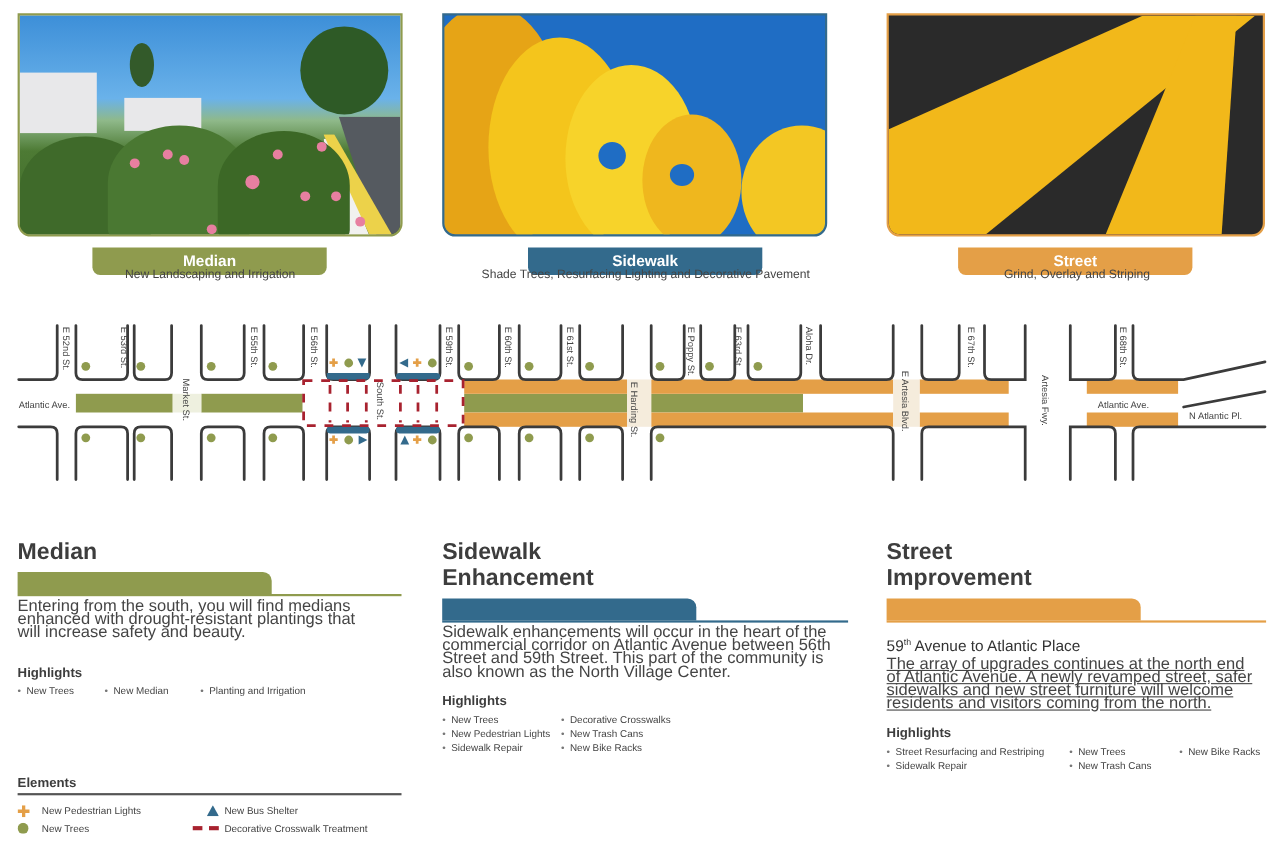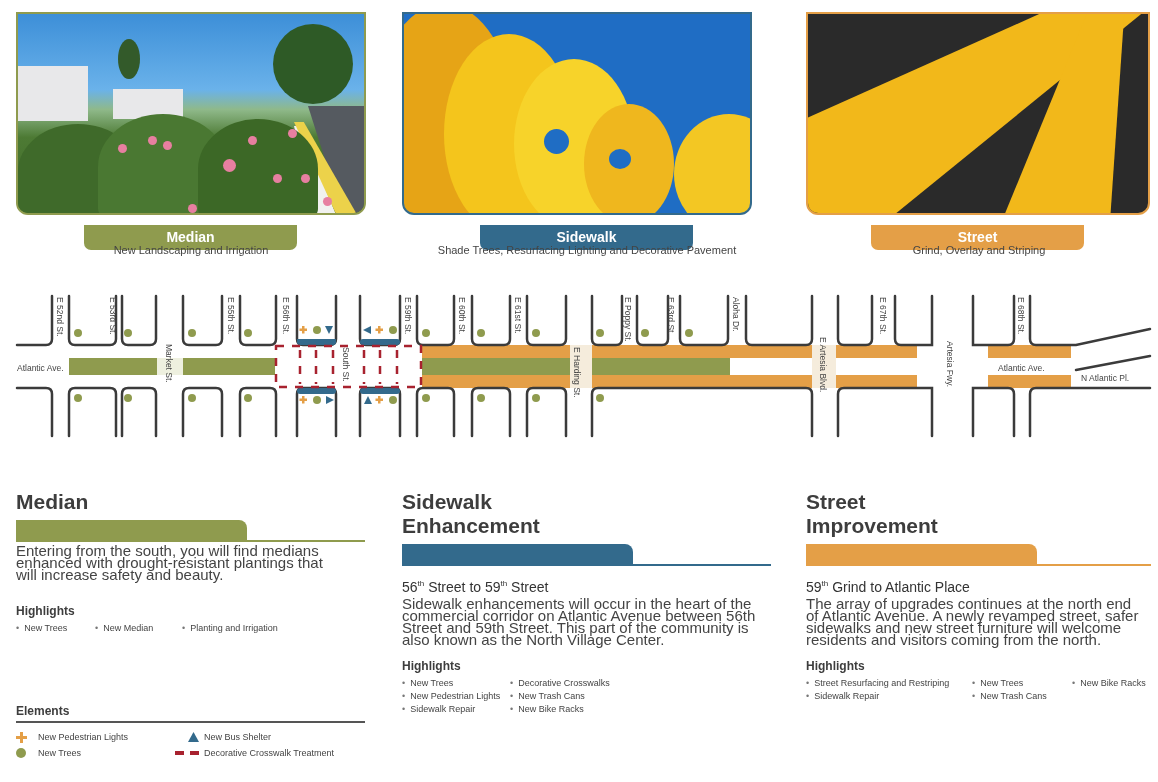--- a/index.html
+++ b/index.html
@@ -277,21 +277,20 @@
 
 <div class="section" style="left:402px;width:370px;">
   <div class="sec-title">
     <div>Sidewalk</div>
     <div>Enhancement</div>
   </div>
   <div class="bar-wrap">
     <div class="bar-thick" style="background:#336a8c;"></div>
     <div class="bar-thin" style="width:369px;background:#336a8c;"></div>
   </div>
-  <div class="sub"><span>56</span><sup>th</sup><span> Street to 59</span><sup>th</sup><span> Street</span></div>
   <div class="desc" style="width:372px;">Sidewalk enhancements will occur in the heart of the commercial corridor on Atlantic Avenue between 56th Street and 59th Street.  This part of the community is also known as the North Village Center.</div>
   <div class="hl-title">Highlights</div>
   <div class="hl-cols">
     <div class="hl-col" style="width:108px;">
       <div>New Trees</div>
       <div>New Pedestrian Lights</div>
       <div>Sidewalk Repair</div>
     </div>
     <div class="hl-col" style="width:111px;">
       <div>Decorative Crosswalks</div>
@@ -303,22 +302,22 @@
 
 <div class="section" style="left:806px;width:350px;">
   <div class="sec-title">
     <div>Street</div>
     <div>Improvement</div>
   </div>
   <div class="bar-wrap">
     <div class="bar-thick" style="background:#e49f47;"></div>
     <div class="bar-thin" style="width:345px;background:#e49f47;"></div>
   </div>
-  <div class="sub"><span>59</span><sup>th</sup><span> Grind to Atlantic Place</span></div>
-  <div class="desc" style="width:340px;">The array of upgrades continues at the north end of Atlantic Avenue.  A newly revamped street, safer sidewalks and new street furniture will welcome residents and visitors coming from the north.</div>
+  <div class="sub"><span>59</span><sup>th</sup><span> Avenue to Atlantic Place</span></div>
+  <div class="desc" style="width:340px;text-decoration:underline;">The array of upgrades continues at the north end of Atlantic Avenue.  A newly revamped street, safer sidewalks and new street furniture will welcome residents and visitors coming from the north.</div>
   <div class="hl-title">Highlights</div>
   <div class="hl-cols">
     <div class="hl-col" style="width:166px;">
       <div>Street Resurfacing and Restriping</div>
       <div>Sidewalk Repair</div>
     </div>
     <div class="hl-col" style="width:100px;">
       <div>New Trees</div>
       <div>New Trash Cans</div>
     </div>

